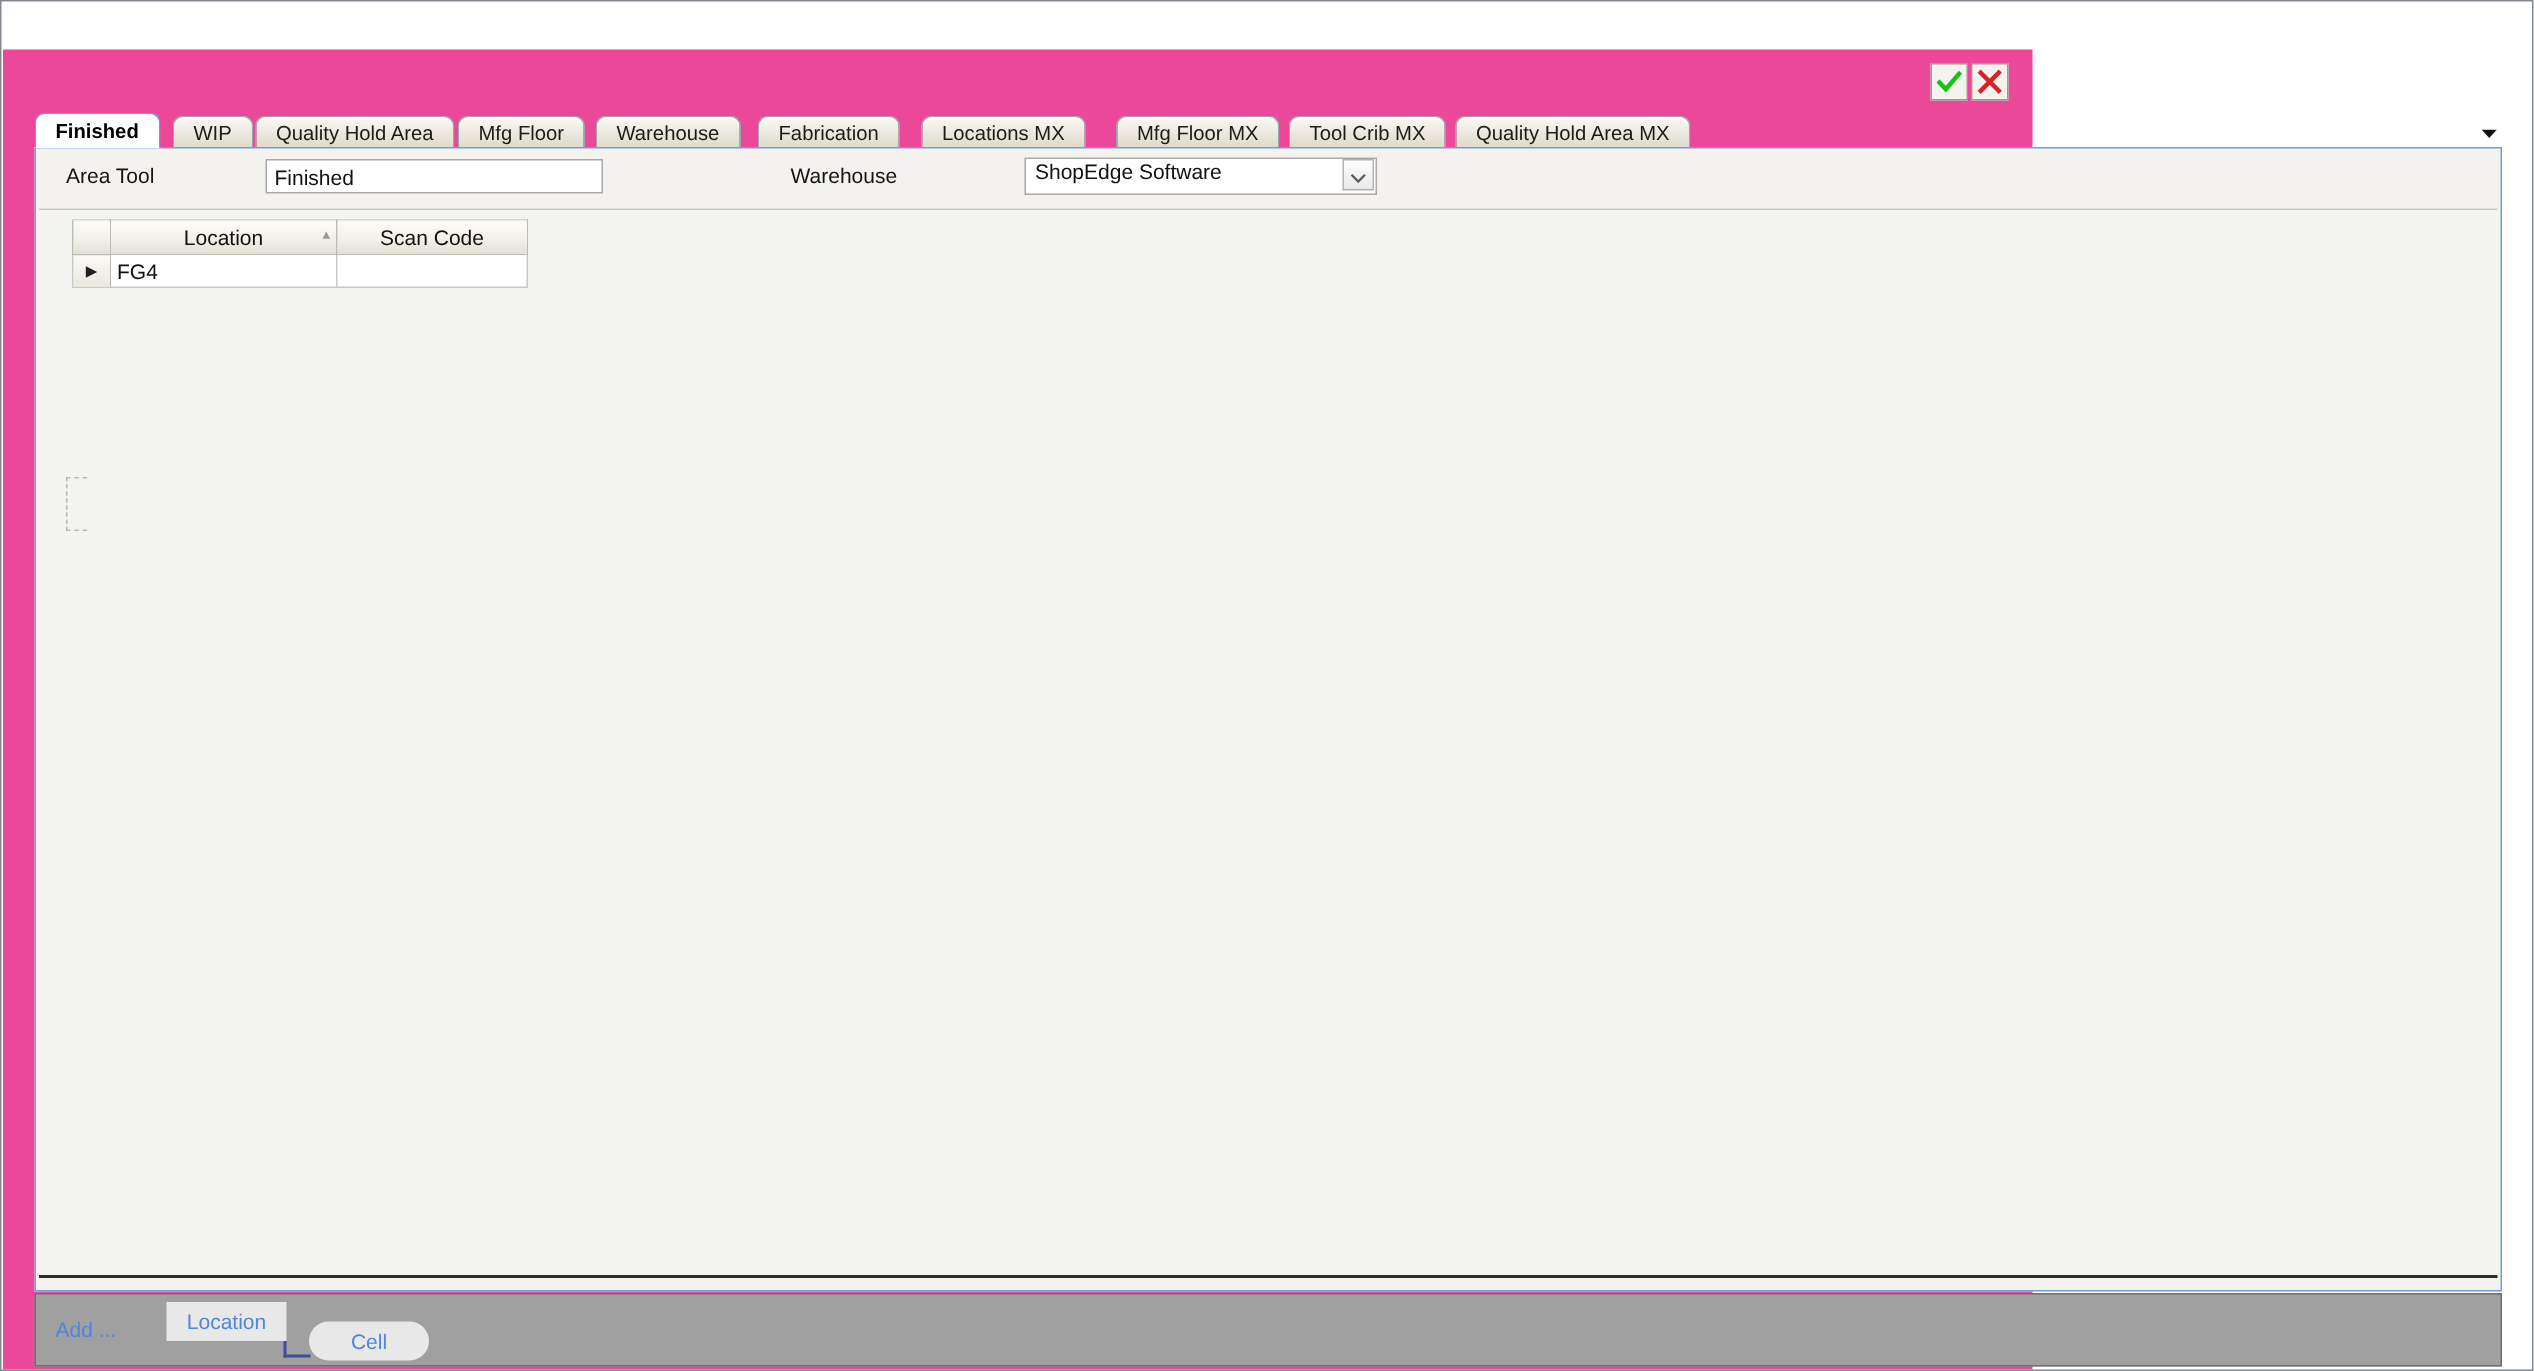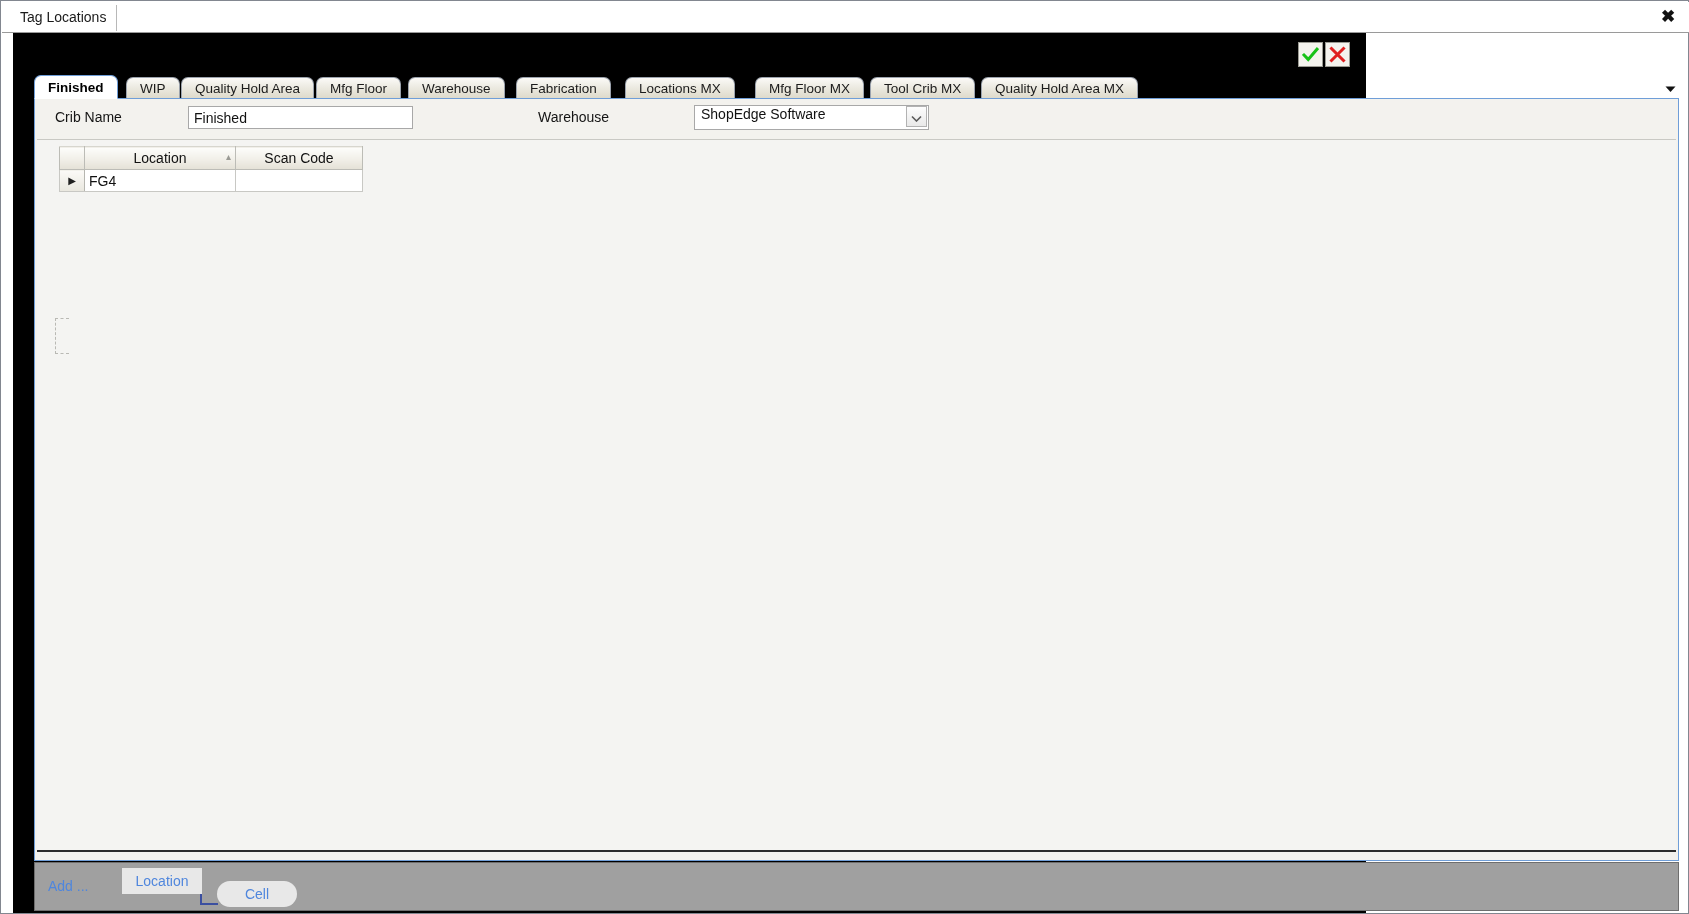--- a/index.html
+++ b/index.html
@@ -58,24 +58,24 @@
     font-size: 17px;
     font-weight: bold;
     color: #111111;
     cursor: pointer;
     user-select: none;
   }
 
   
   .page {
     position: absolute;
-    left: 12px; top: 32px;
+    left: 1px; top: 32px;
     width: 1353px;
     height: 880px;
-    background: #000000;
+    background: #ec4899;
     box-sizing: border-box;
   }
 
   
   .confirm-bar {
     position: absolute;
     right: 16px; top: 9px;
     display: flex;
     gap: 2px;
   }
@@ -330,24 +330,20 @@
     border-left: 2px solid #3b4fa0;
     border-bottom: 2px solid #3b4fa0;
     box-sizing: border-box;
   }
 </style>
 </head>
 <body>
 
 <div class="window">
 
-  <div class="titlebar">
-    <div class="doc-tab">Tag Locations</div>
-    <div class="win-close">✖</div>
-  </div>
 
   <div class="page">
 
     <div class="confirm-bar">
       <div class="glyph-btn">
         <span>
           <svg width="17" height="17" viewBox="0 0 17 17">
             <path d="M2 9 L6.2 13.4 L15 3.2" stroke="#17c217" stroke-width="3" fill="none" stroke-linecap="square"></path>
           </svg>
         </span>
@@ -377,21 +373,21 @@
         <span>
           <svg width="11" height="8" viewBox="0 0 11 8">
               <path d="M0.5 1.5 L10.5 1.5 L5.5 7 Z" fill="#111111"></path>
             </svg>
         </span>
       </div>
     </div>
 
     <div class="tabpage">
 
-      <div class="field-label" style="left:20px; top:10px;">Crib Name</div>
+      <div class="field-label" style="left:20px; top:10px;">Area Tool</div>
       <input class="textbox" style="left: 153px; top: 7px; width: 225px;" type="text" value="Finished">
 
       <div class="field-label" style="left:503px; top:10px;">Warehouse</div>
 
       <div class="combobox" style="left:659px; top:6px; width:235px;">
         <div class="cb-value">ShopEdge Software</div>
         <div class="cb-arrow">
           <span>
             <svg width="11" height="7" viewBox="0 0 11 7">
                 <path d="M1 1.5 L5.5 6 L10 1.5" stroke="#5a5a5a" stroke-width="1.6" fill="none"></path>

